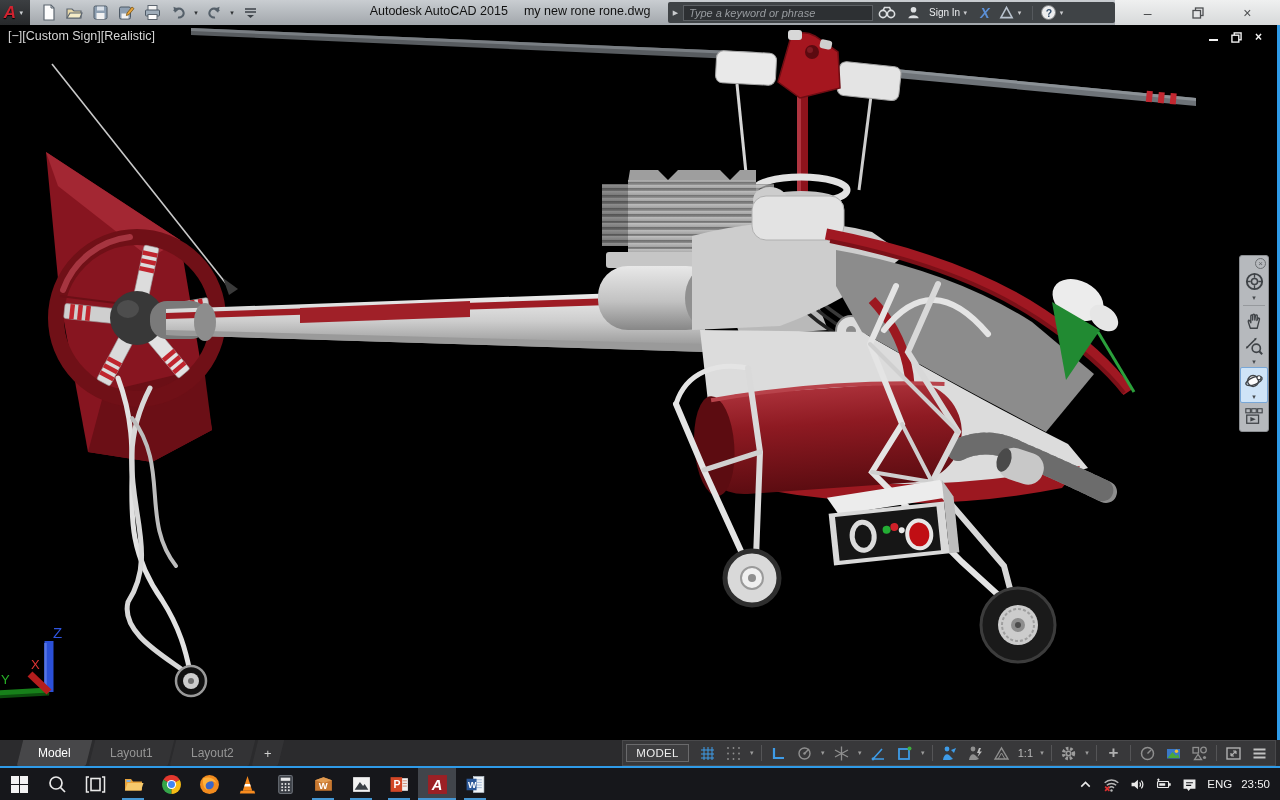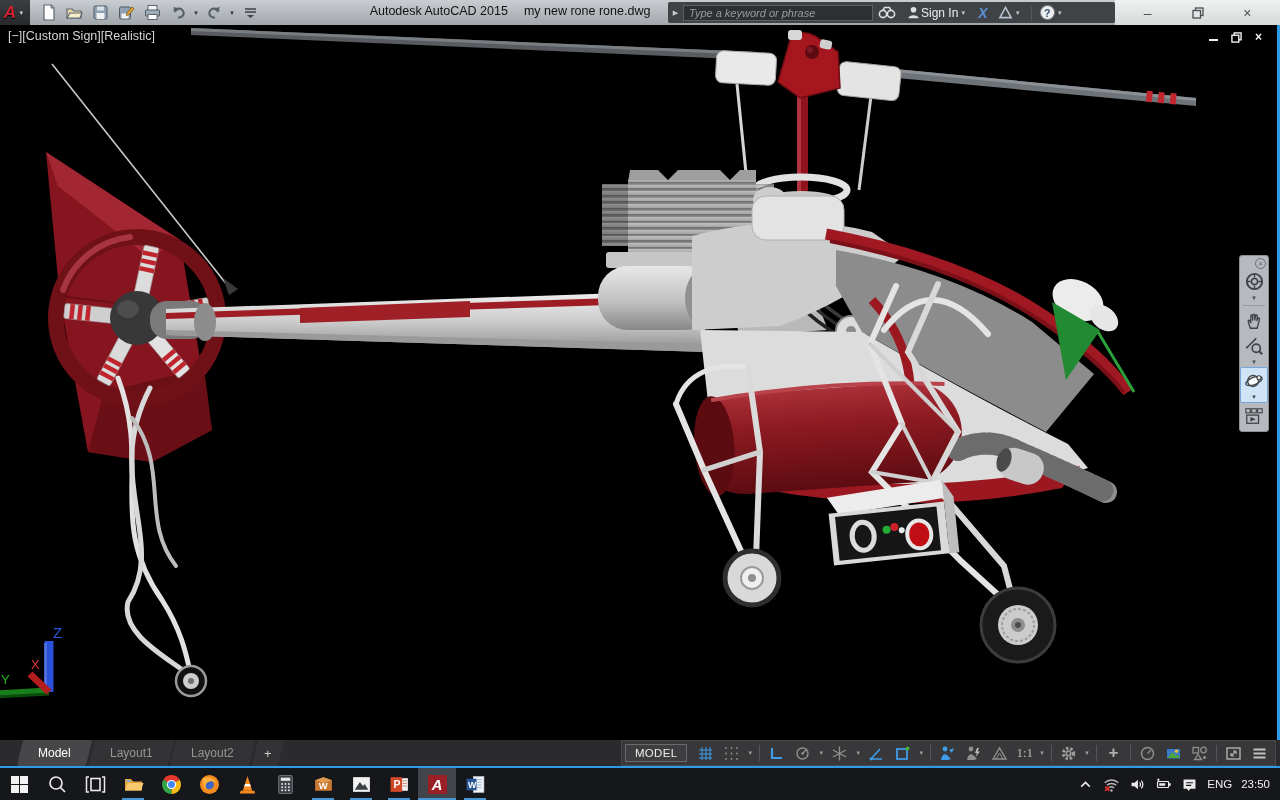--- a/index.html
+++ b/index.html
@@ -23,21 +23,21 @@
     align-items:center; justify-content:center; gap:16px; font-size:12.5px; color:#111; pointer-events:none; }
 
   .infocenter { position:absolute; left:668px; top:2px; width:447px; height:21px;
     background:#3f4346; border-radius:2px; display:flex; align-items:center; color:#dde0e2; }
   .ic-arrow { width:15px; font-size:7px; color:#c9ccce; text-align:center; }
   .ic-search { width:190px; height:16px; background:#2d3033; border:1px solid #5c6064;
     color:#cfcfcf; font-size:11px; font-style:italic; padding:0 5px; font-family:"Liberation Sans",sans-serif; }
   .ic-search::placeholder { color:#989ca0; font-style:italic; }
   .ic-btn { height:21px; display:flex; align-items:center; justify-content:center; padding:0 5px; }
   .ic-sep { width:1px; height:14px; background:#2a2c2e; border-right:1px solid #55595d; margin:0 3px; }
-  .ic-signin { font-size:12px; color:#eceef0; margin-left:0; }
+  .ic-signin { font-size:10px; color:#eceef0; margin-left:8px; }
   .ic-x { color:#5b8fd6; font-weight:bold; font-style:italic; font-size:14px; }
   .ic-help { width:15px; height:15px; border-radius:50%; background:#ecedee; color:#34506e;
     font-size:10.5px; font-weight:bold; display:flex; align-items:center; justify-content:center;
     border:1px solid #7d8setting082; border:1px solid #7d8082; }
   .winctl { position:absolute; right:0; top:0; width:165px; height:25px;
     background:linear-gradient(#eff0f0,#d7d9da); display:flex; align-items:center;
     justify-content:space-evenly; color:#4c4e50; }
   .wbtn { width:34px; height:25px; display:flex; align-items:center; justify-content:center; font-size:14px; }
 
   
@@ -72,21 +72,21 @@
   .tab.active { background:#474749; color:#fff; }
   .tab-add { padding:0 9px; font-size:13px; color:#cfcfcf; }
   .status { margin-left:auto; margin-right:4px; display:flex; align-items:center; gap:1px;
     background:#38383a; border:1px solid #49494b; padding:0 3px; height:26px; }
   .sb-model { padding:2px 9px; border:1px solid #6a6a6c; background:#3e3e40; color:#ededed;
     font-size:11.5px; margin-right:5px; letter-spacing:.3px; }
   .sb { width:25px; height:22px; display:flex; align-items:center; justify-content:center; }
   .sb svg { width:17px; height:17px; }
   .sb-caret { width:10px; font-size:7px; color:#9c9c9c; text-align:center; }
   .sb-sep { width:1px; height:16px; background:#555557; margin:0 3px; }
-  .sb-scale { color:#b8b8b8; font-size:13px; padding:0 3px;font-family:Liberation Serif, serif; }
+  .sb-scale { color:#b8b8b8; font-size:11px; padding:0 3px; }
   .sb-plus { color:#b0b0b0; font-size:17px; font-weight:bold; }
 
   
   .taskbar { position:absolute; top:768px; left:0; width:1280px; height:32px; background:#16171b;
     display:flex; align-items:center; }
   .tb { position:relative; width:38px; height:32px; display:flex; align-items:center; justify-content:center; }
   .tb svg { width:21px; height:21px; }
   .tb.open::after { content:""; position:absolute; bottom:0; left:8px; right:8px; height:2px; background:#4596d2; }
   .tb.activeapp { background:#41454b; }
   .tb.activeapp::after { left:0; right:0; }

